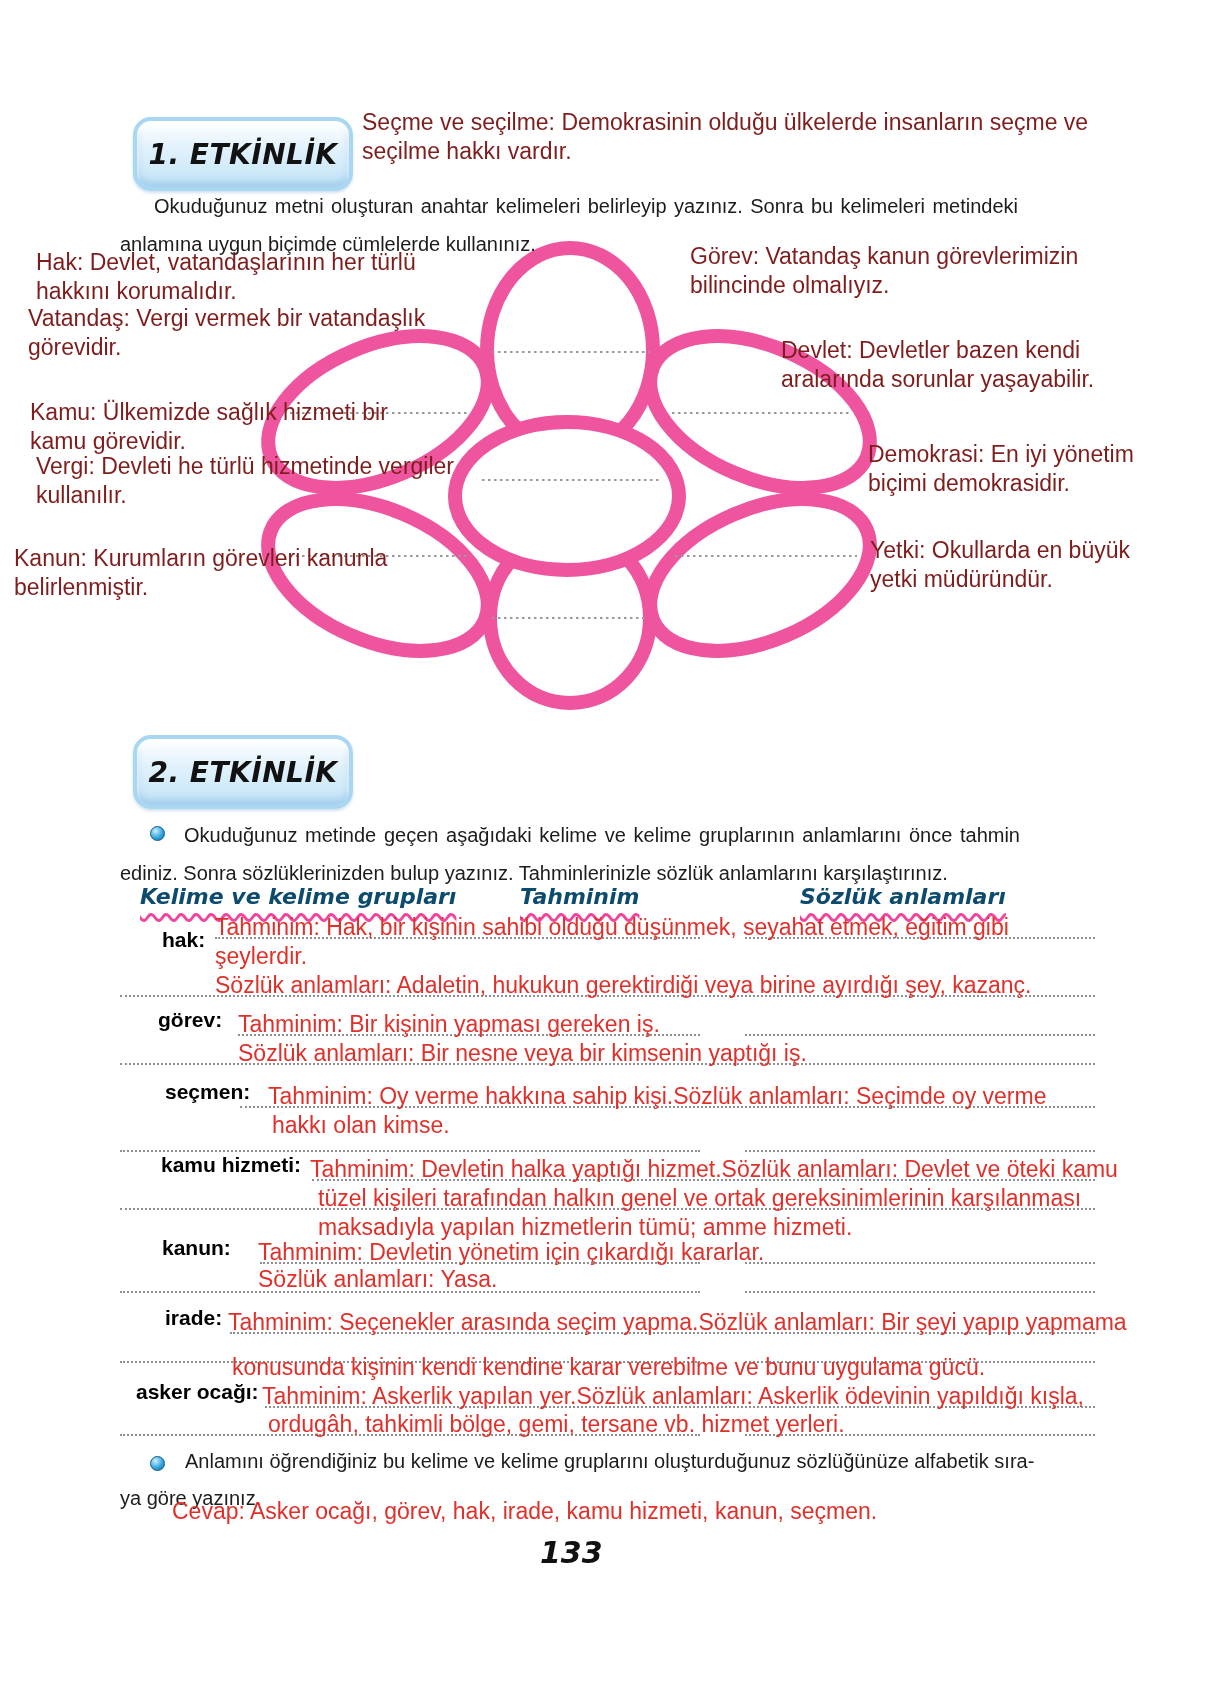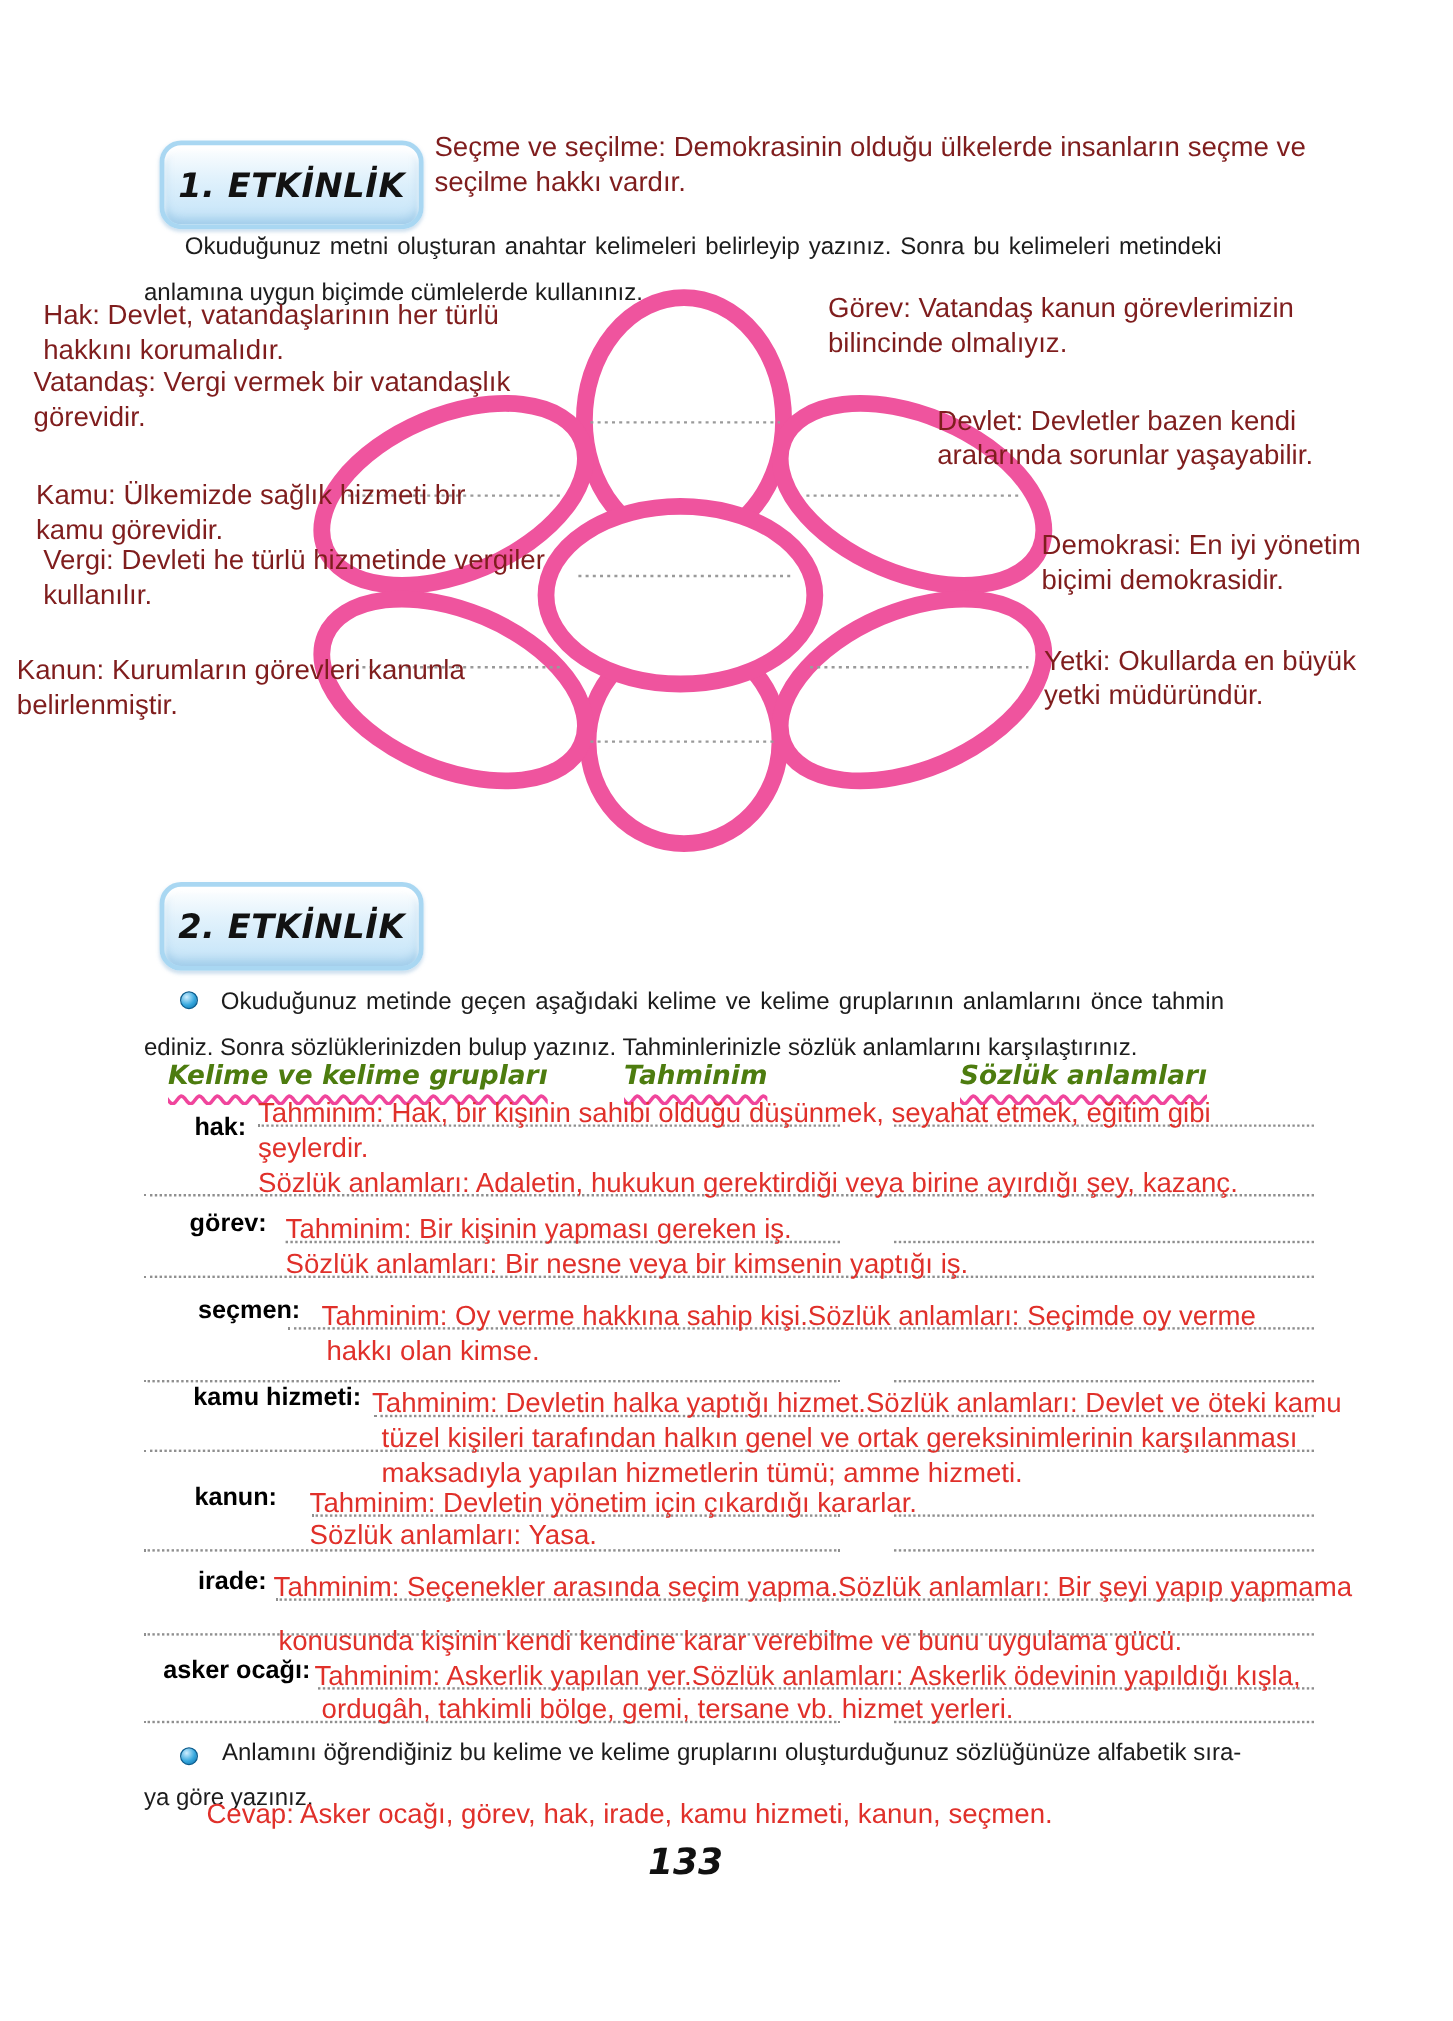--- a/index.html
+++ b/index.html
@@ -9,21 +9,21 @@
   .badge{position:absolute;width:212px;height:66px;border-radius:18px;
          background:linear-gradient(180deg,#ffffff 0%,#e2f2fc 40%,#c2e3f8 100%);
          border:4px solid #a9d7f2;
          box-shadow:inset 0 4px 4px rgba(255,255,255,.95), inset 0 -5px 7px rgba(130,183,222,.5), 0 2px 3px rgba(120,170,210,.35);
          display:flex;align-items:center;justify-content:center;
          font:italic 700 28px "DejaVu Sans",sans-serif;color:#121212;letter-spacing:.5px;}
   .body-text{font-size:20px;color:#1c1c1c;text-align:justify;line-height:38px;}
   .red{color:#e0302a;font-size:23px;line-height:29px;white-space:nowrap;}
   .redwrap{color:#7f1d1d;font-size:23px;line-height:29px;}
   .term{font-weight:700;font-size:21px;color:#000;white-space:nowrap;}
-  .colhdr{font:italic 700 22px "DejaVu Sans",sans-serif;color:#4d7c0f;white-space:nowrap;
+  .colhdr{font:italic 700 22px "DejaVu Sans",sans-serif;color:#0c4a6e;white-space:nowrap;
           text-decoration:underline wavy #f0459c 3px;text-underline-offset:9px;text-align:center;}
   .dots{position:absolute;height:0;border-top:2px dotted #8f8f8f;}
   .bullet{position:absolute;width:13px;height:13px;border-radius:50%;
           background:radial-gradient(circle at 35% 30%,#cfeeff,#35a7dd 55%,#0d6ca5);
           border:1px solid #0b5c8d;}
   .pageno{font:italic 700 30px "DejaVu Sans",sans-serif;color:#111;}
   svg.flower{position:absolute;left:0;top:0;pointer-events:none;}
 </style>
 </head>
 <body>

